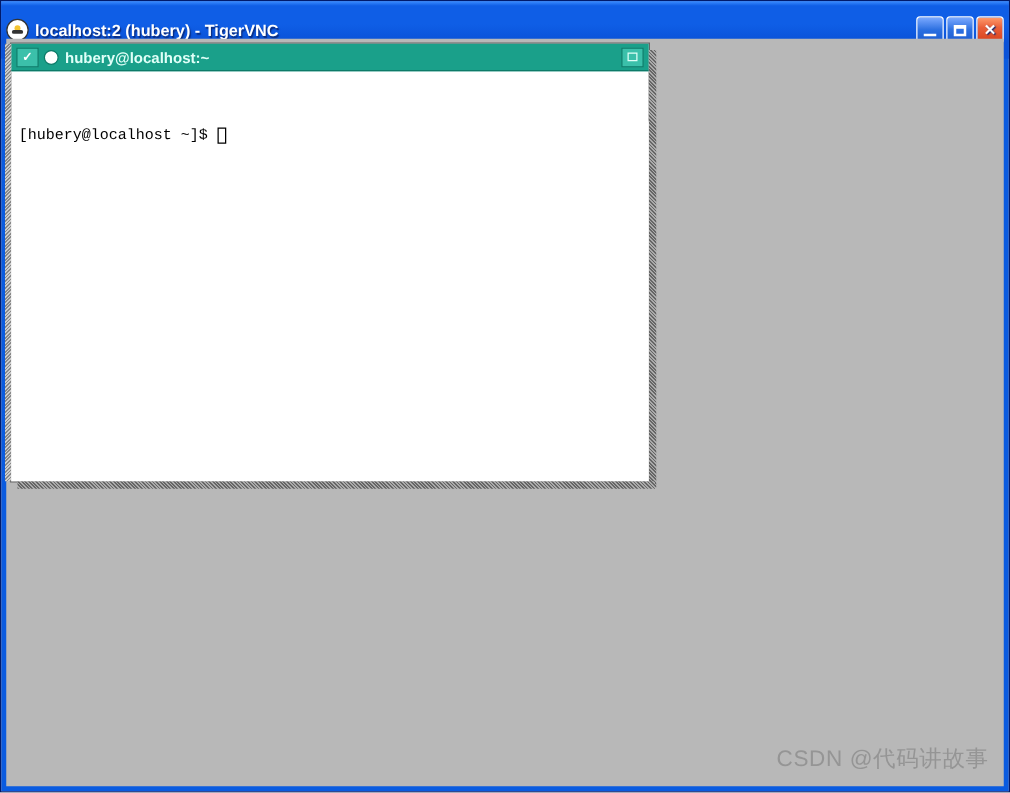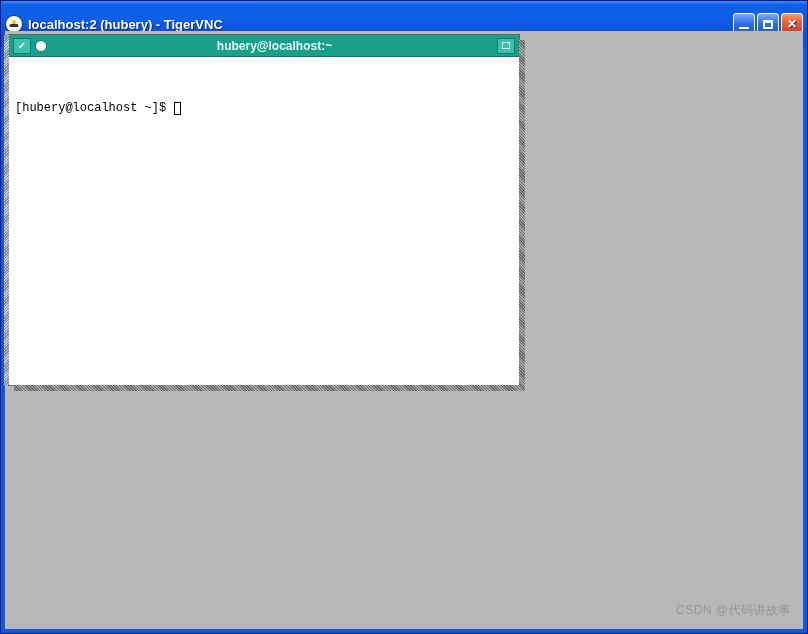--- a/index.html
+++ b/index.html
@@ -99,21 +99,21 @@
     border: 1px solid #0d7a68;
     margin-right: 4px;
     display: flex; align-items: center; justify-content: center;
     color: #fff; font-size: 10px;
   }
   .term-titlebar .term-icon {
     width: 12px; height: 12px;
     background: #fff; border-radius: 50%; margin-right: 5px;
     border: 1px solid #0d7a68;
   }
-  .term-titlebar .term-title { flex: 1; text-align: center; }
+  .term-titlebar .term-title { flex: 1; }
   .term-titlebar .term-right-btn {
     width: 18px; height: 16px;
     background: #3bc0aa;
     border: 1px solid #0d7a68;
     display: flex; align-items: center; justify-content: center;
     cursor: pointer;
   }
   .term-right-btn .sq { width: 8px; height: 7px; border: 1px solid #e0fff8; }
   
   .term-body {
@@ -131,21 +131,21 @@
     display: inline-block;
     width: 7px; height: 13px;
     border: 1px solid #000;
     vertical-align: text-bottom;
     margin-left: 1px;
   }
   
   .watermark {
     position: absolute;
     right: 12px; bottom: 10px;
-    font-size: 12px;
+    font-size: 18px;
     color: rgba(120,120,120,0.55);
     font-family: "Microsoft YaHei", sans-serif;
     letter-spacing: 0.5px;
     pointer-events: none;
   }
 </style>
 </head>
 <body>
 
 <div class="outer-frame">

